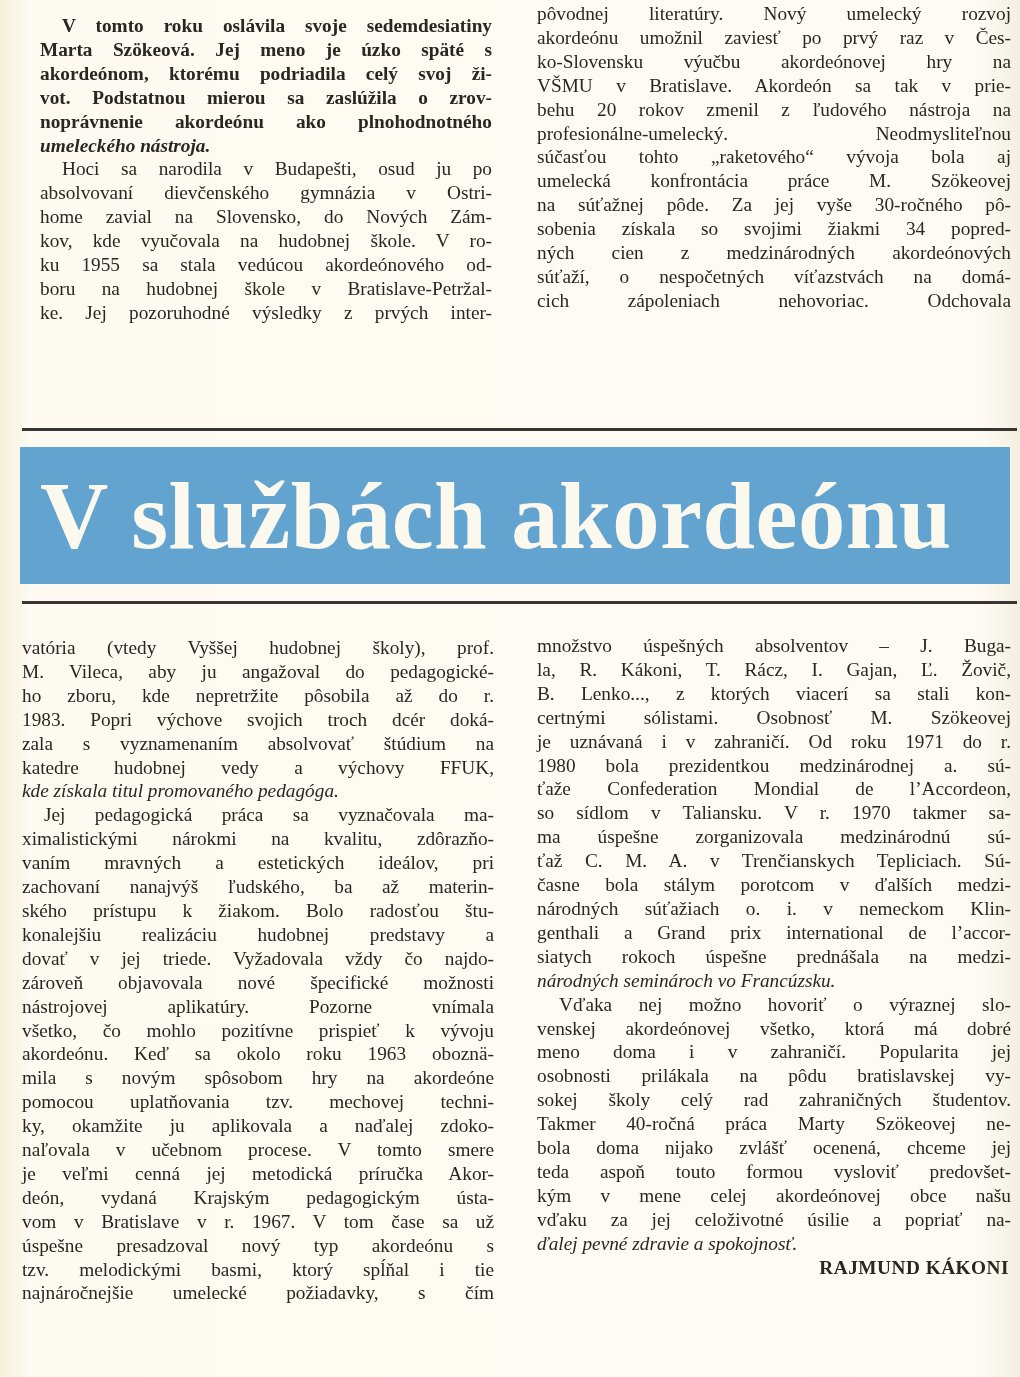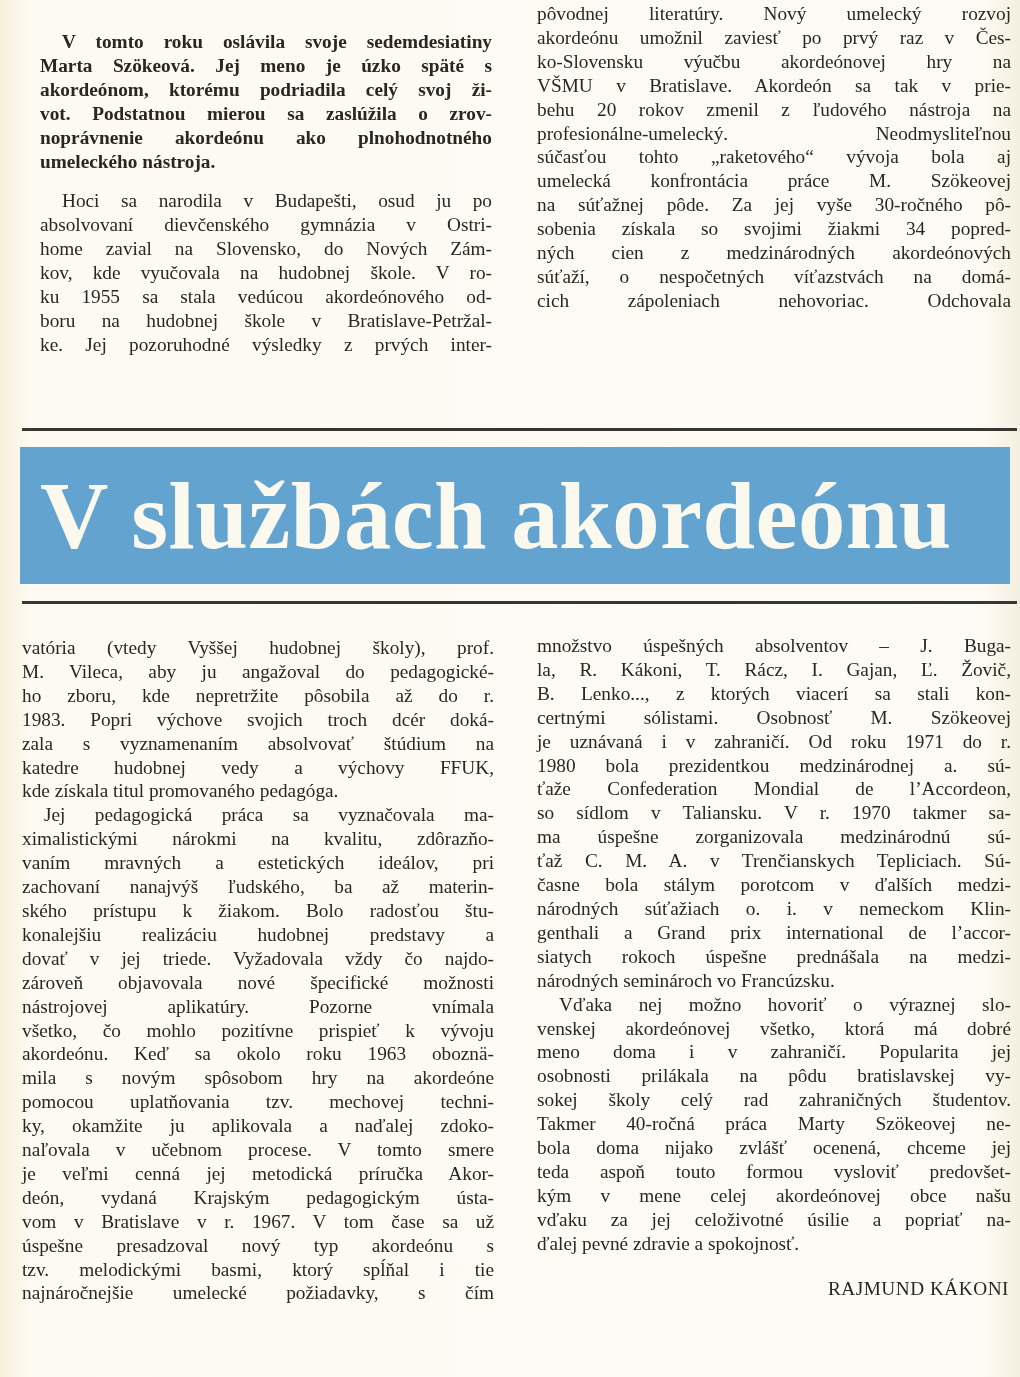--- a/index.html
+++ b/index.html
@@ -7,43 +7,43 @@
       width: 1020px; height: 1377px; overflow: hidden;
       background: #fbf7ec;
       font-family: "Liberation Serif", "DejaVu Serif", serif;
       color: #2b2622;
       position: relative;
     }
     .page { position: absolute; inset: 0; background: linear-gradient(90deg,#f6efd9 0px,#fdfaf1 30px,#fdfbf4 980px,#f4efe0 1020px); }
     .col { position: absolute; font-size: 19.3px; line-height: 23.9px; text-align: justify; }
     .col p { margin: 0; }
     .line { display: block; white-space: nowrap; text-align: justify; text-align-last: justify; }
-    .line.last { text-align-last: left; }
+    .line.last { text-align-last: left; font-style: italic; }
     .lead { font-weight: bold; }
     .top-left { left: 40px; top: 14px; width: 452px; }
-    .top-left .line.first { padding-left: 22px; margin-top: 16px; }
+    .top-left .line.first { padding-left: 22px; }
     .top-right { left: 537px; top: 2px; width: 474px; }
     .bot-left { left: 22px; top: 636px; width: 472px; }
     .bot-right { left: 537px; top: 634px; width: 474px; }
     .rule { position: absolute; left: 22px; right: 3px; height: 3px; background: #3a3532; }
     .rule.top { top: 428px; }
     .rule.bottom { top: 601px; }
     .headline-bar {
       position: absolute; left: 20px; top: 447px; width: 990px; height: 137px;
       background: #62a3cf;
       display: flex; align-items: center;
     }
     .headline {
       font-family: "Liberation Serif", "DejaVu Serif", serif;
       font-weight: bold; color: #fbf8ee;
       font-size: 96px; letter-spacing: 0.5px;
       margin-left: 20px; white-space: nowrap;
       transform: scaleX(0.985); transform-origin: left center;
     }
-    .byline { display: block; text-align: right; font-weight: normal; letter-spacing: 0.5px; padding-right: 2px; margin-top: 21px; }
+    .byline { display: block; text-align: right; font-weight: bold; letter-spacing: 0.5px; padding-right: 2px; }
   </style>
 </head>
 <body>
 
 <div class="page">
 
   <div class="col top-left">
     <p class="lead">
       <span class="line first">V tomto roku oslávila svoje sedemdesiatiny</span>
       <span class="line">Marta Szökeová. Jej meno je úzko späté s</span>

